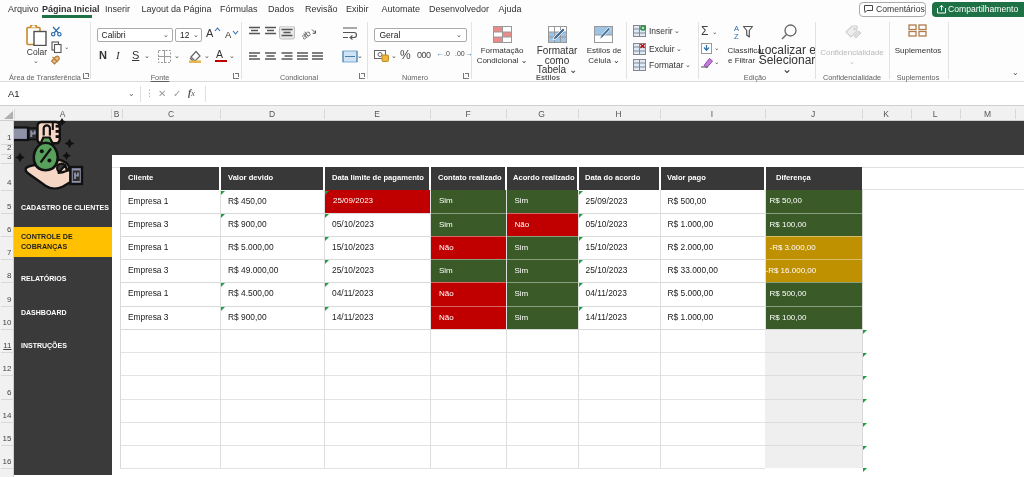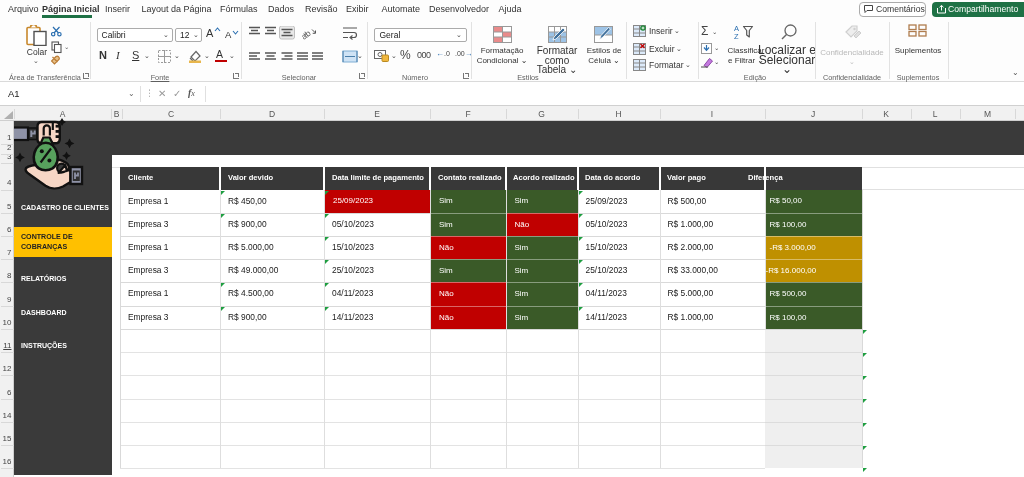--- a/index.html
+++ b/index.html
@@ -250,25 +250,25 @@
 <div class="gsep" style="left:626px;"></div>
 <div class="gsep" style="left:698px;"></div>
 <div class="gsep" style="left:815px;"></div>
 <div class="gsep" style="left:889px;"></div>
 <div class="gsep" style="left:948px;"></div>
 
 <div class="glabel" style="left:3px;width:84px;">Área de Transferência</div>
 <div class="launch" style="left:83px;"></div>
 <div class="glabel" style="left:130px;width:60px;text-decoration:underline;">Fonte</div>
 <div class="launch" style="left:233px;"></div>
-<div class="glabel" style="left:269px;width:60px;">Selecionar</div>
+<div class="glabel" style="left:269px;width:60px;">Condicional</div>
 <div class="launch" style="left:359px;"></div>
 <div class="glabel" style="left:385px;width:60px;">Número</div>
 <div class="launch" style="left:463px;"></div>
-<div class="glabel" style="left:498px;width:60px;">Estilos</div>
+<div class="glabel" style="left:518px;width:60px;font-weight:bold;">Estilos</div>
 <div class="glabel" style="left:630px;width:60px;margin-top:36px;">Células</div>
 <div class="glabel" style="left:725px;width:60px;">Edição</div>
 <div class="glabel" style="left:817px;width:70px;">Confidencialidade</div>
 <div class="glabel" style="left:888px;width:60px;">Suplementos</div>
 
 <div class="abs" style="left:0;top:82px;width:1024px;height:24px;background:#fff;border-bottom:1px solid #d0d0d0;"></div>
 <div class="abs" style="left:8px;top:88px;font-size:9.5px;color:#222;">A1</div>
 <div class="abs" style="left:128px;top:89px;font-size:8px;color:#666;">⌄</div>
 <div class="abs" style="left:140px;top:86px;width:1px;height:16px;background:#e0e0e0;"></div>
 <div class="abs" style="left:145px;top:88px;font-size:9px;color:#999;">⋮</div>
@@ -400,21 +400,21 @@
 <div class="abs" style="left:576.5px;top:167px;width:2px;height:22.5px;background:#fff;"></div>
 <div class="abs" style="left:658.5px;top:167px;width:2px;height:22.5px;background:#fff;"></div>
 <div class="abs" style="left:763.5px;top:167px;width:2px;height:22.5px;background:#fff;"></div>
 <div class="dkcell" style="left:128px;top:167px;line-height:22.5px;">Cliente</div>
 <div class="dkcell" style="left:228px;top:167px;line-height:22.5px;">Valor devido</div>
 <div class="dkcell" style="left:332px;top:167px;line-height:22.5px;">Data limite de pagamento</div>
 <div class="dkcell" style="left:438px;top:167px;line-height:22.5px;">Contato realizado</div>
 <div class="dkcell" style="left:513px;top:167px;line-height:22.5px;">Acordo realizado</div>
 <div class="dkcell" style="left:585px;top:167px;line-height:22.5px;">Data do acordo</div>
 <div class="dkcell" style="left:667px;top:167px;line-height:22.5px;">Valor pago</div>
-<div class="dkcell" style="left:748px;top:167px;line-height:22.5px;">Diferença</div>
+<div class="dkcell" style="left:776px;top:167px;line-height:22.5px;">Diferença</div>
 
 <div class="gline" style="left:120px;top:212.7px;width:741.5px;height:1px;background:#d9d9d9;"></div>
 <div class="gline" style="left:120px;top:235.9px;width:741.5px;height:1px;background:#d9d9d9;"></div>
 <div class="gline" style="left:120px;top:259.2px;width:741.5px;height:1px;background:#d9d9d9;"></div>
 <div class="gline" style="left:120px;top:282.4px;width:741.5px;height:1px;background:#d9d9d9;"></div>
 <div class="gline" style="left:120px;top:305.6px;width:741.5px;height:1px;background:#d9d9d9;"></div>
 <div class="gline" style="left:120px;top:328.8px;width:741.5px;height:1px;background:#d9d9d9;"></div>
 <div class="gline" style="left:120px;top:352px;width:644.5px;height:1px;background:#e3e3e3;"></div>
 <div class="gline" style="left:120px;top:375.3px;width:644.5px;height:1px;background:#e3e3e3;"></div>
 <div class="gline" style="left:120px;top:398.5px;width:644.5px;height:1px;background:#e3e3e3;"></div>

